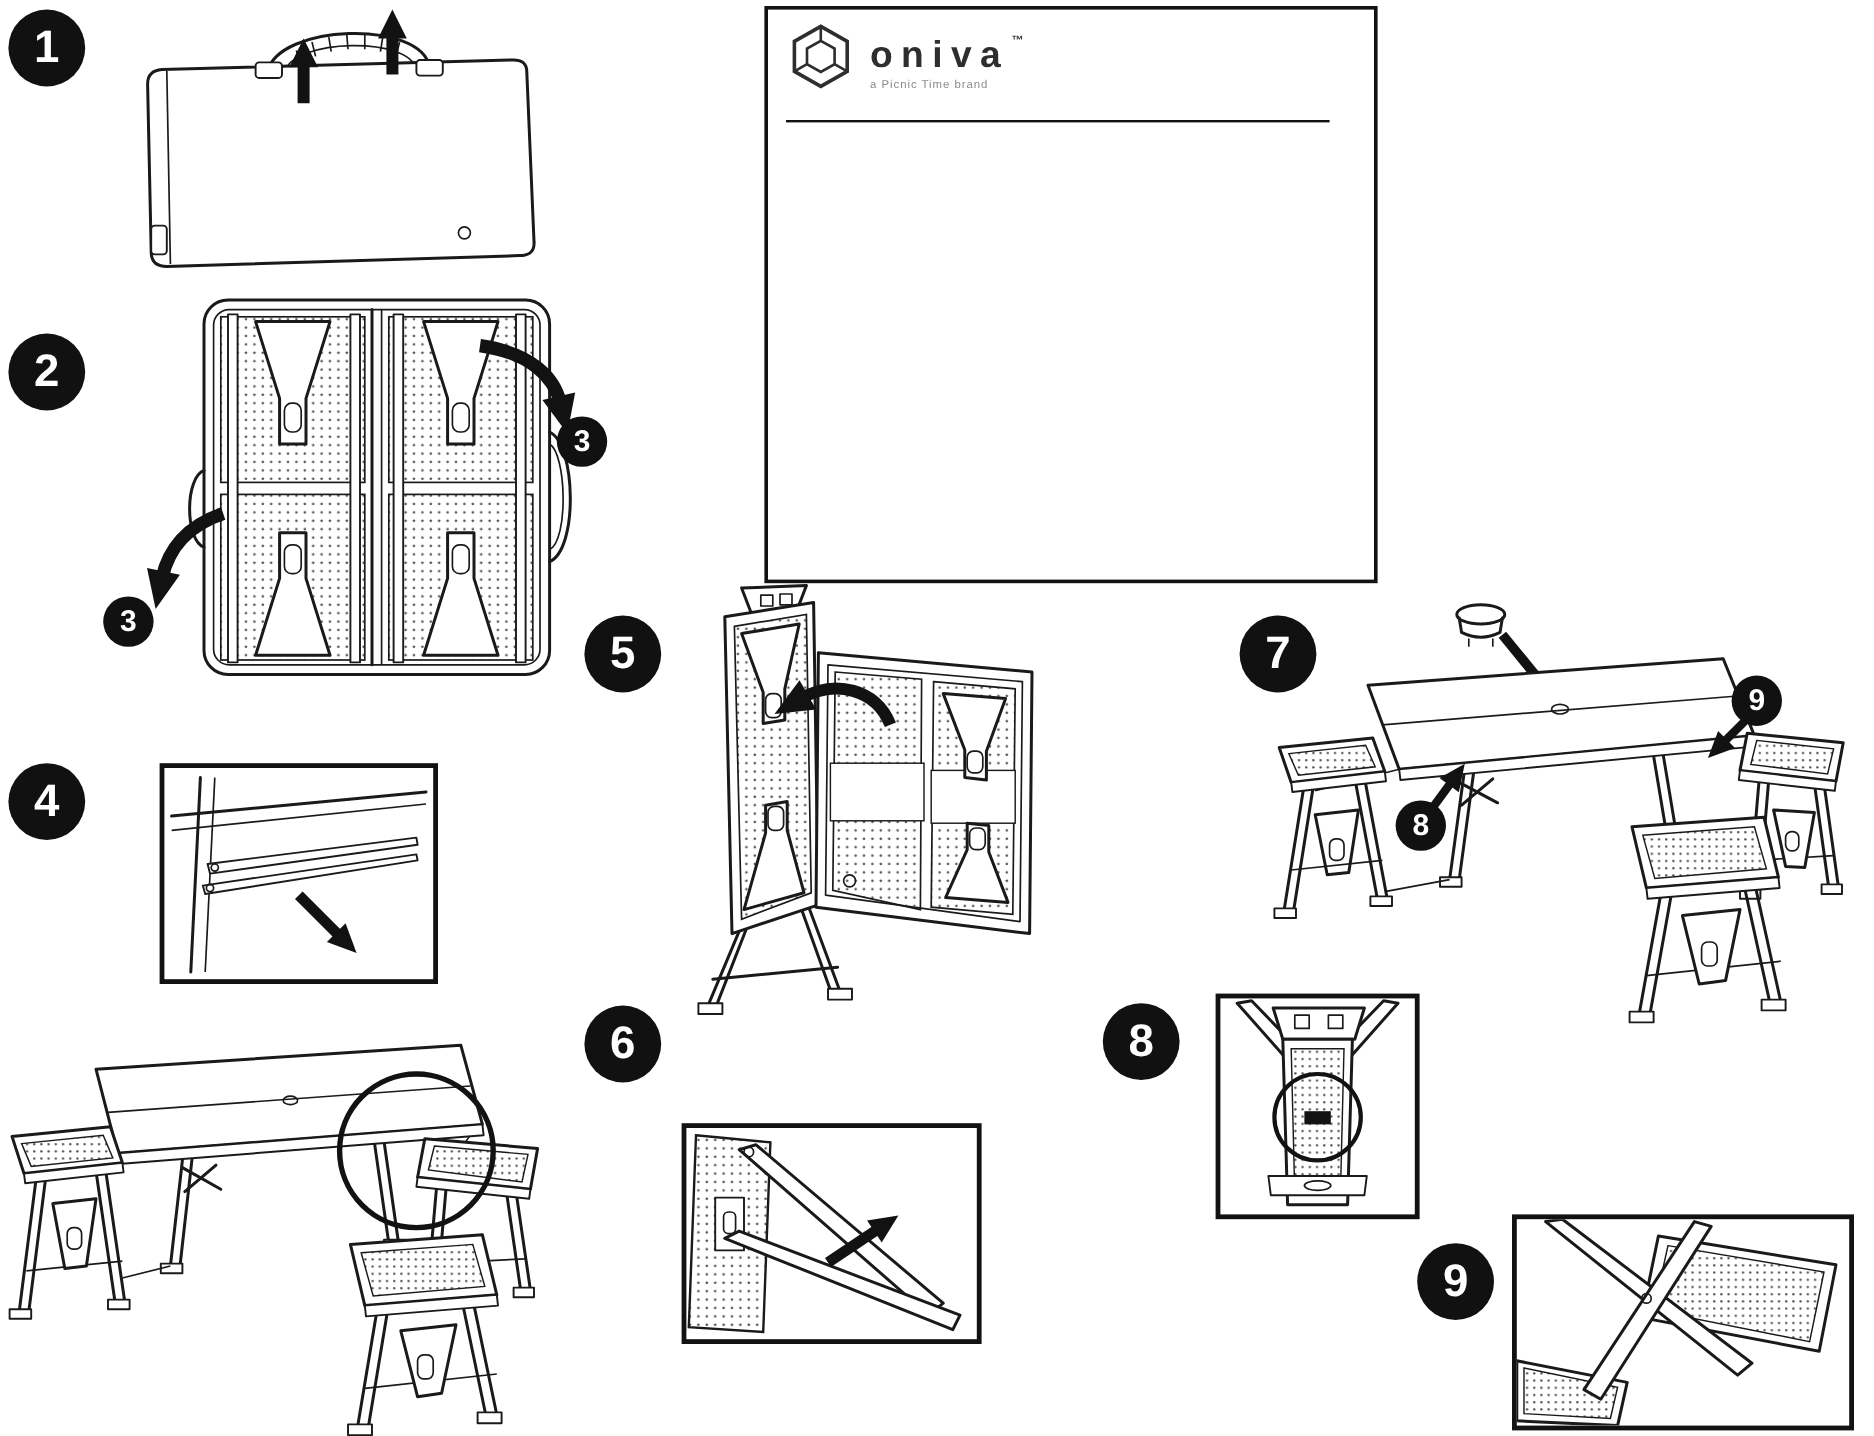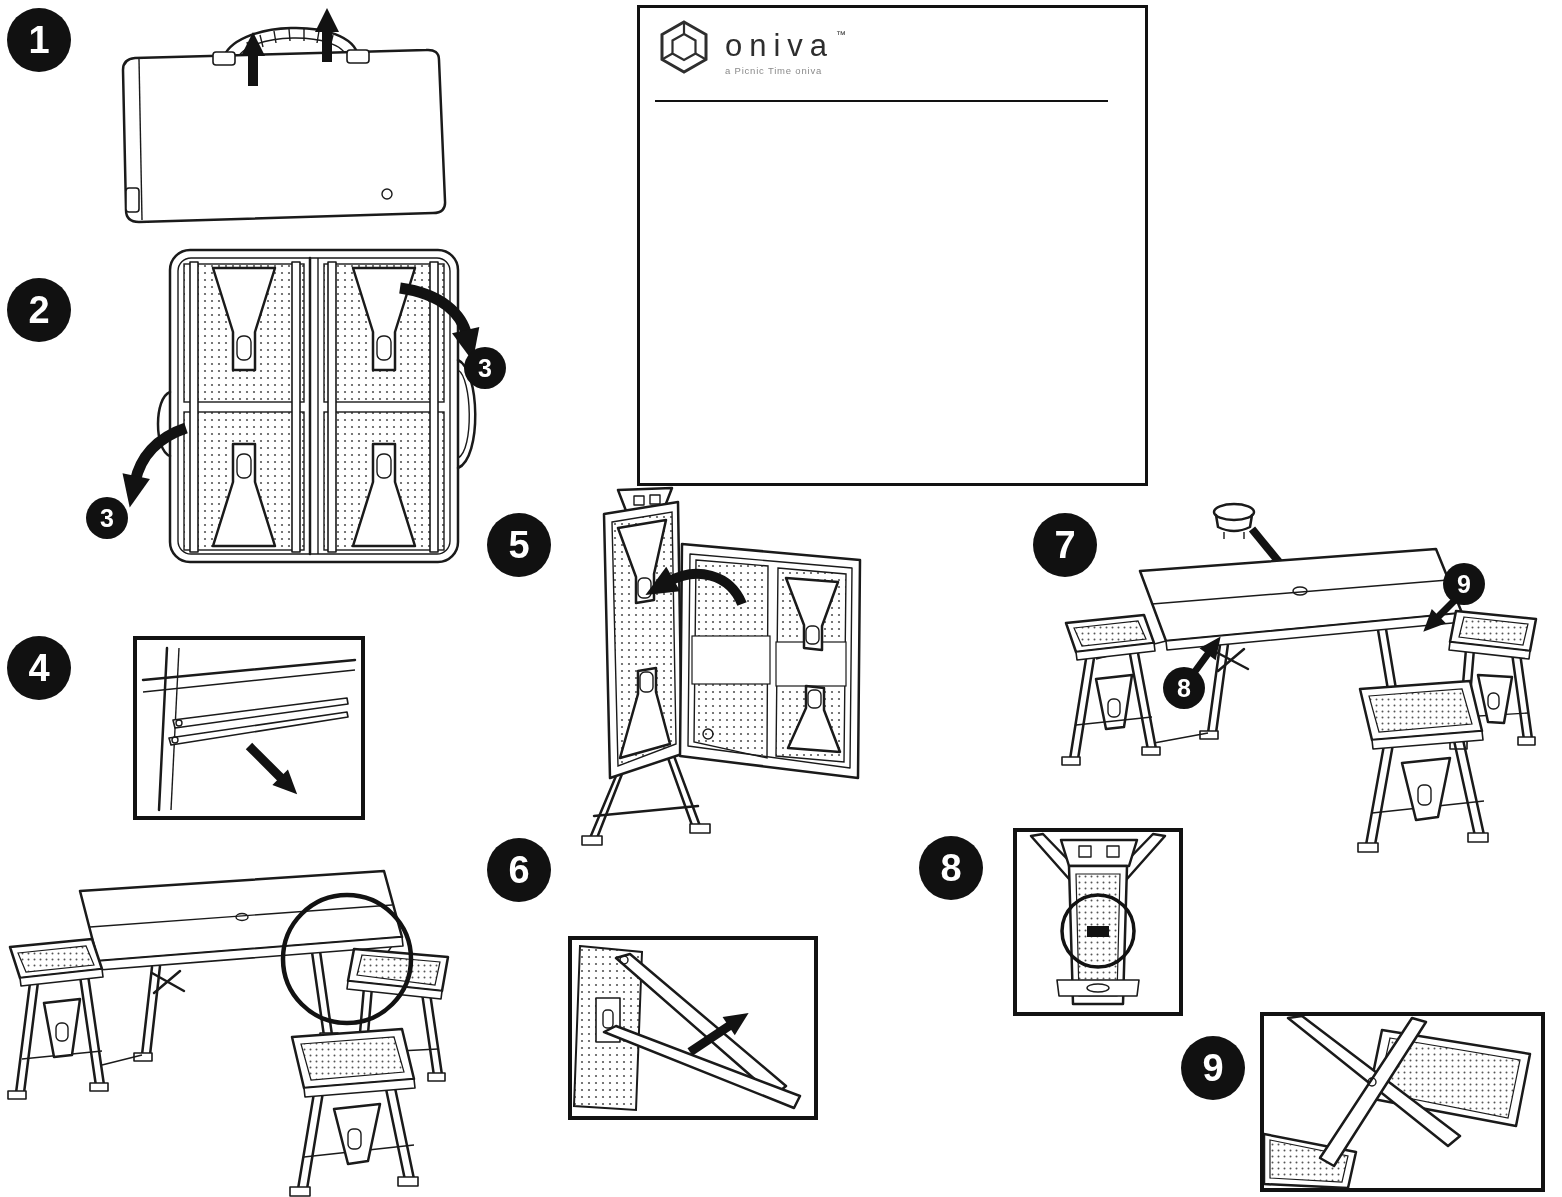--- a/index.html
+++ b/index.html
@@ -11,21 +11,21 @@
            display:flex; align-items:center; justify-content:center; font-weight:700; z-index:6; }
   .badge.big   { width:64px; height:64px; font-size:38px; }
   .badge.small { width:42px; height:42px; font-size:25px; }
 
   .fig { position:absolute; }
   .frame { position:absolute; border:4px solid #121212; background:#ffffff; }
   .frame > svg { position:absolute; left:0; top:0; }
 
   .infobox { position:absolute; border:3px solid #121212; background:#ffffff; }
   .logo-row { position:absolute; left:16px; top:10px; display:flex; align-items:center; gap:13px; }
-  .logo-text { font-size:31px; letter-spacing:7px; font-weight:400; color:#2e2e2e; line-height:1;margin-top:12px; }
+  .logo-text { font-size:31px; letter-spacing:7px; font-weight:700; color:#2e2e2e; line-height:1;margin-top:12px; }
   .logo-text .tm { font-size:10px; vertical-align:top; letter-spacing:0; margin-left:2px; }
   .tagline { font-size:9.5px; color:#8a8a8a; letter-spacing:0.8px; margin-top:4px; }
   .rule { position:absolute; background:#121212; height:2px; }
 
   
   .line          { stroke:#1a1a1a; stroke-width:2.5; fill:none; stroke-linejoin:round; stroke-linecap:round; }
   .linethin      { stroke:#1a1a1a; stroke-width:1.4; fill:none; stroke-linejoin:round; }
   .solidwhite    { fill:#ffffff; stroke:#1a1a1a; stroke-width:2.5; stroke-linejoin:round; }
   .solidwhite-thin { fill:#ffffff; stroke:#1a1a1a; stroke-width:1.6; stroke-linejoin:round; }
   .inkfill       { fill:#121212; stroke:none; }
@@ -90,21 +90,21 @@
     <div class="logo-row">
       <svg width="56" height="56" viewBox="0 0 56 56">
         <polygon points="28,3 50,15.5 50,40.5 28,53 6,40.5 6,15.5" fill="none" stroke="#2e2e2e" stroke-width="3"></polygon>
         <polygon points="28,15 39.5,21.5 39.5,34.5 28,41 16.5,34.5 16.5,21.5" fill="none" stroke="#2e2e2e" stroke-width="2.2"></polygon>
         <path d="M28 3 L28 15 M50 40.5 L39.5 34.5 M6 40.5 L16.5 34.5" stroke="#2e2e2e" stroke-width="2.2" fill="none"></path>
       </svg>
       <div>
         <div class="logo-text">
           <span>oniva</span><span class="tm">™</span>
         </div>
-        <div class="tagline">a Picnic Time oniva</div>
+        <div class="tagline">a Picnic Time brand</div>
       </div>
     </div>
     <div class="rule" style="left:15px;top:92px;width:453px"></div>
   </div>
 
   <svg class="fig" style="left:556px;top:486px" width="330" height="370" viewBox="0 0 330 370">
     <defs>
       <pattern id="d5" width="7" height="7" patternUnits="userSpaceOnUse">
           <circle cx="3" cy="3" r="1.1" fill="#555"></circle>
         </pattern>

